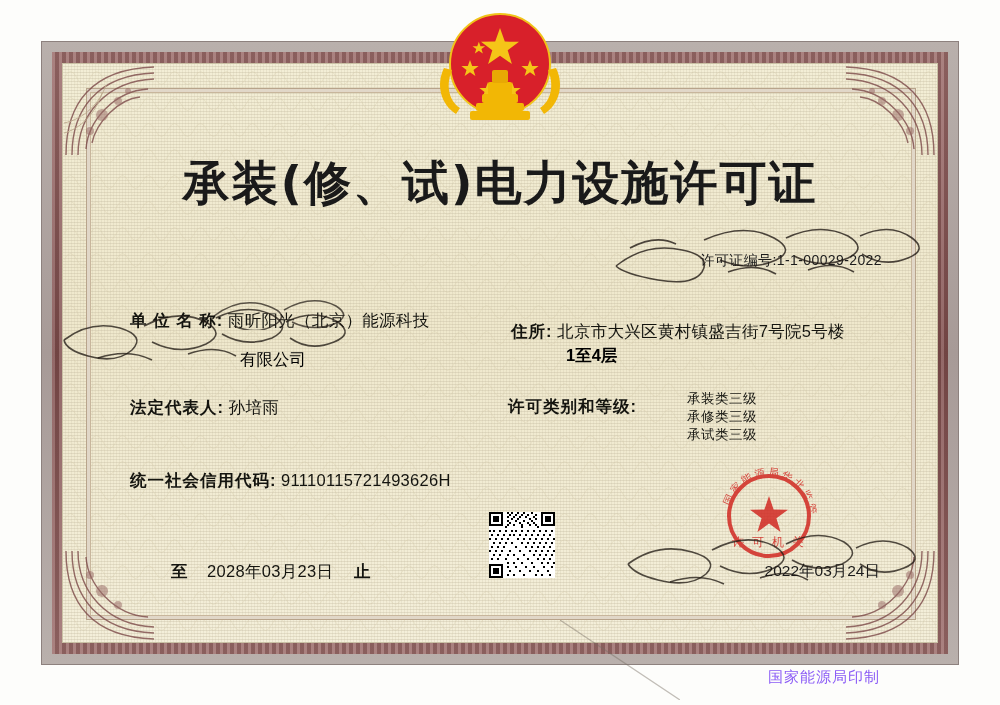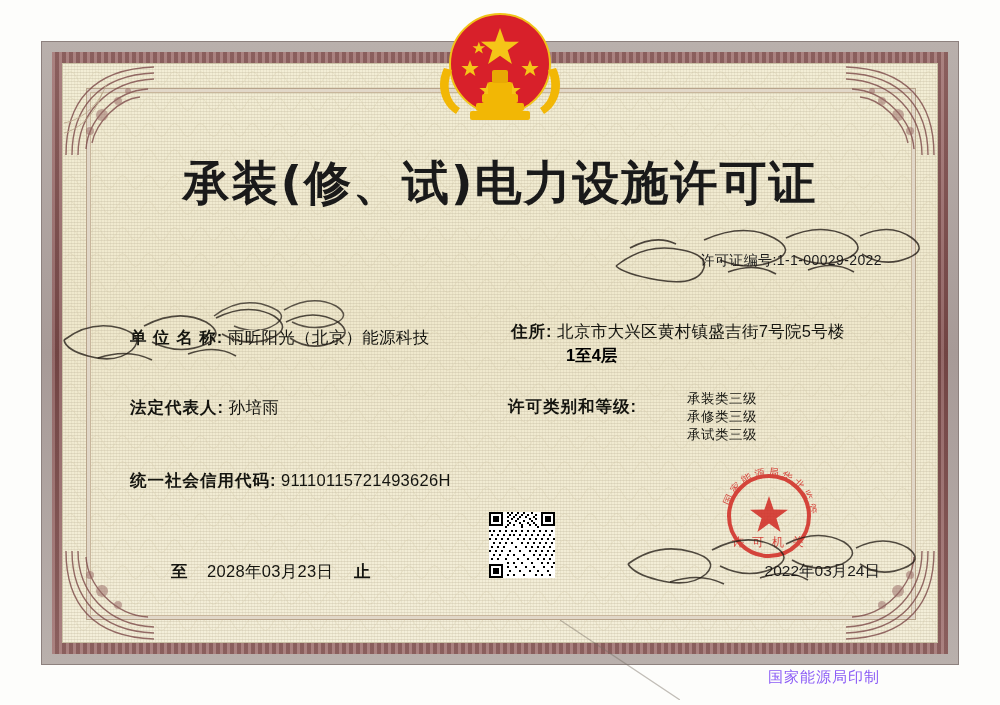--- a/index.html
+++ b/index.html
@@ -78,21 +78,21 @@
     font-family:"DejaVu Sans","Liberation Sans",sans-serif;
   }
   .cert-no{
     position:absolute;right:118px;top:252px;
     font-size:14px;color:#1c1c1c;letter-spacing:.4px;
   }
   .row{position:absolute;font-size:16.5px;color:#14140f;}
   .lbl{font-weight:bold;letter-spacing:1px;}
   .val{font-weight:normal;letter-spacing:.3px;}
 
-  #r-company{left:130px;top:327px;width:370px;}
+  #r-company{left:130px;top:310px;width:370px;}
   #r-company .val{display:inline;}
   #company-line2{position:absolute;left:130px;top:349px;padding-left:110px;font-size:16.5px;}
   #r-legal{left:130px;top:397px;}
   #r-credit{left:130px;top:470px;}
   #r-valid-from{left:113px;top:521px;}
   #r-valid-to{left:171px;top:561px;}
   #valid-from-suffix{margin-left:16px;font-weight:bold;}
   #valid-to-suffix{margin-left:16px;font-weight:bold;}
 
   #r-address{left:511px;top:321px;width:400px;}
@@ -240,20 +240,21 @@
   </svg>
 
   <div class="title">承装(修、试)电力设施许可证</div>
 
   <div class="cert-no">许可证编号:1-1-00029-2022</div>
 
   <div class="row" id="r-company">
     <span class="lbl">单 位 名 称:</span>
     <span class="val">雨昕阳光（北京）能源科技</span>
   </div>
+  <div id="company-line2">有限公司</div>
 
   <div class="row" id="r-legal">
     <span class="lbl">法定代表人:</span>
     <span class="val">孙培雨</span>
   </div>
 
   <div class="row" id="r-credit">
     <span class="lbl">统一社会信用代码:</span>
     <span class="val">91110115721493626H</span>
   </div>

